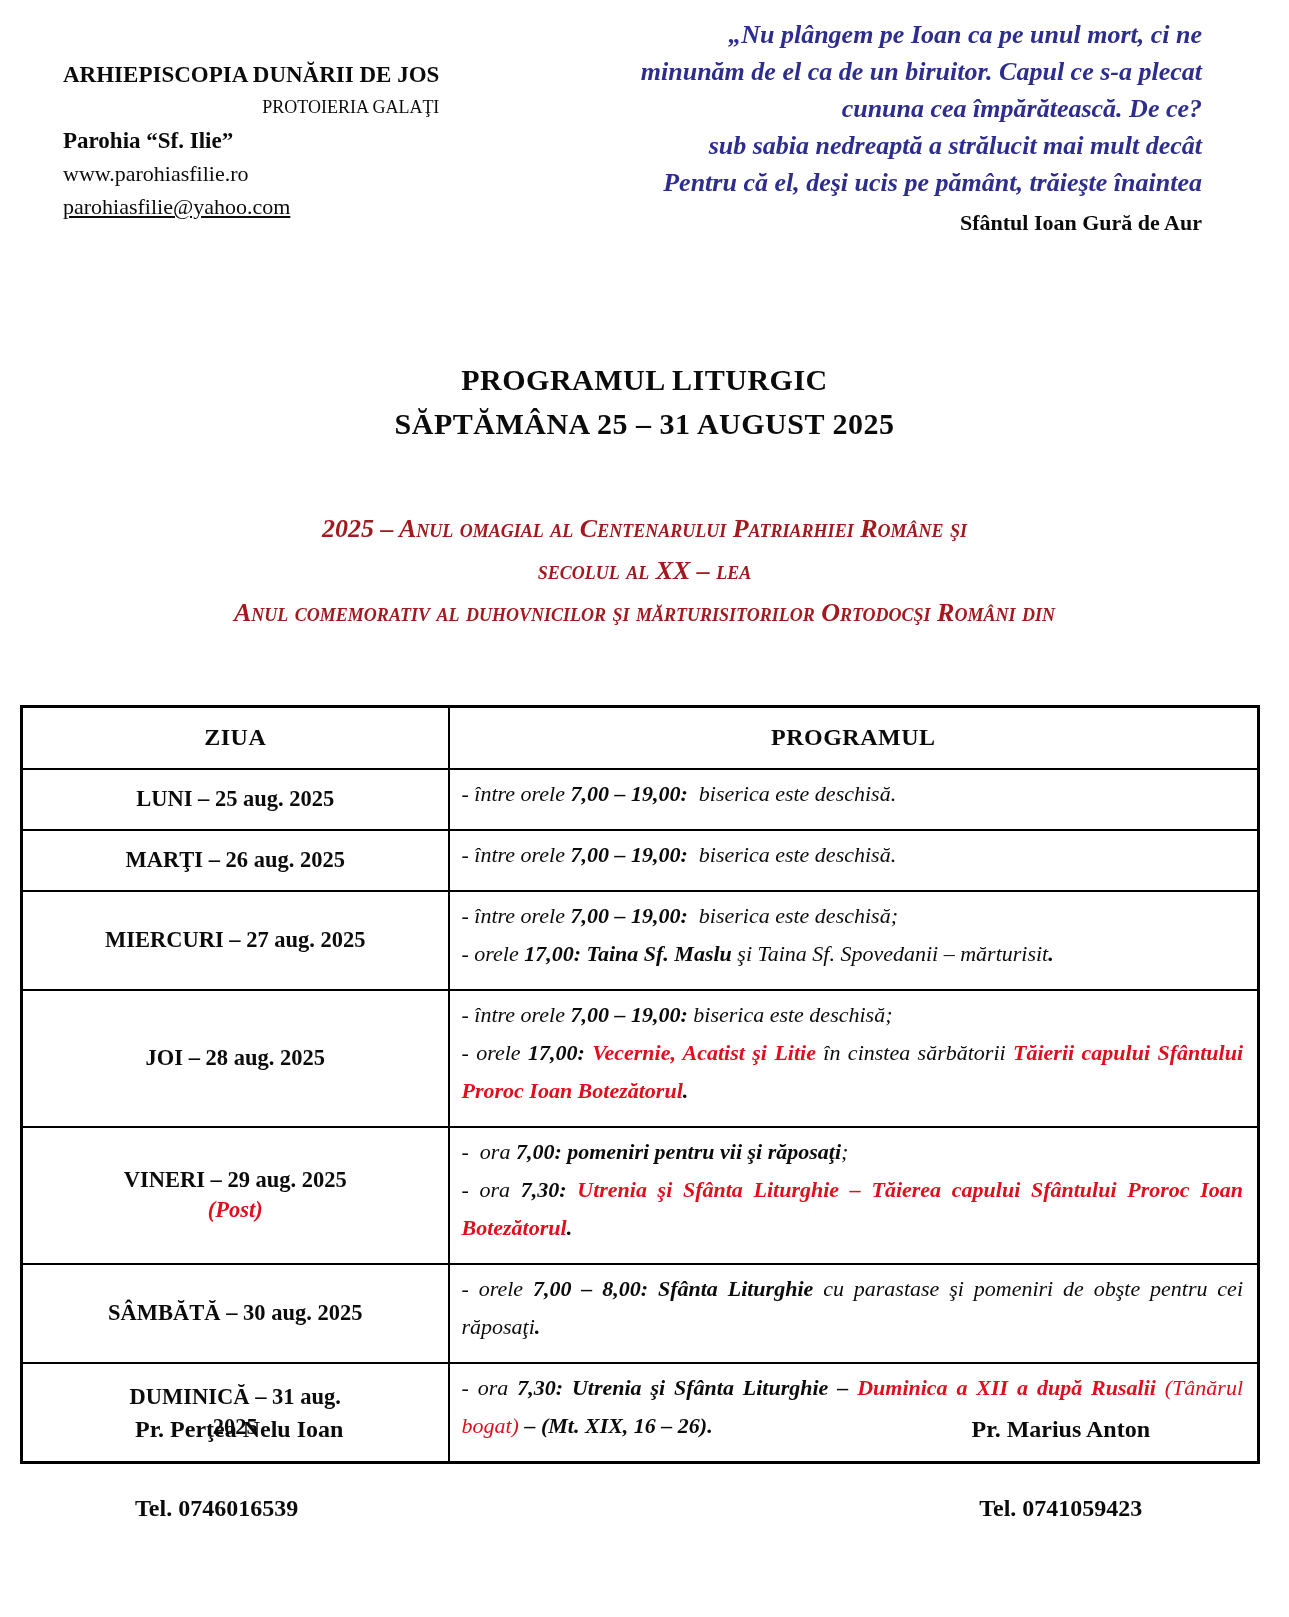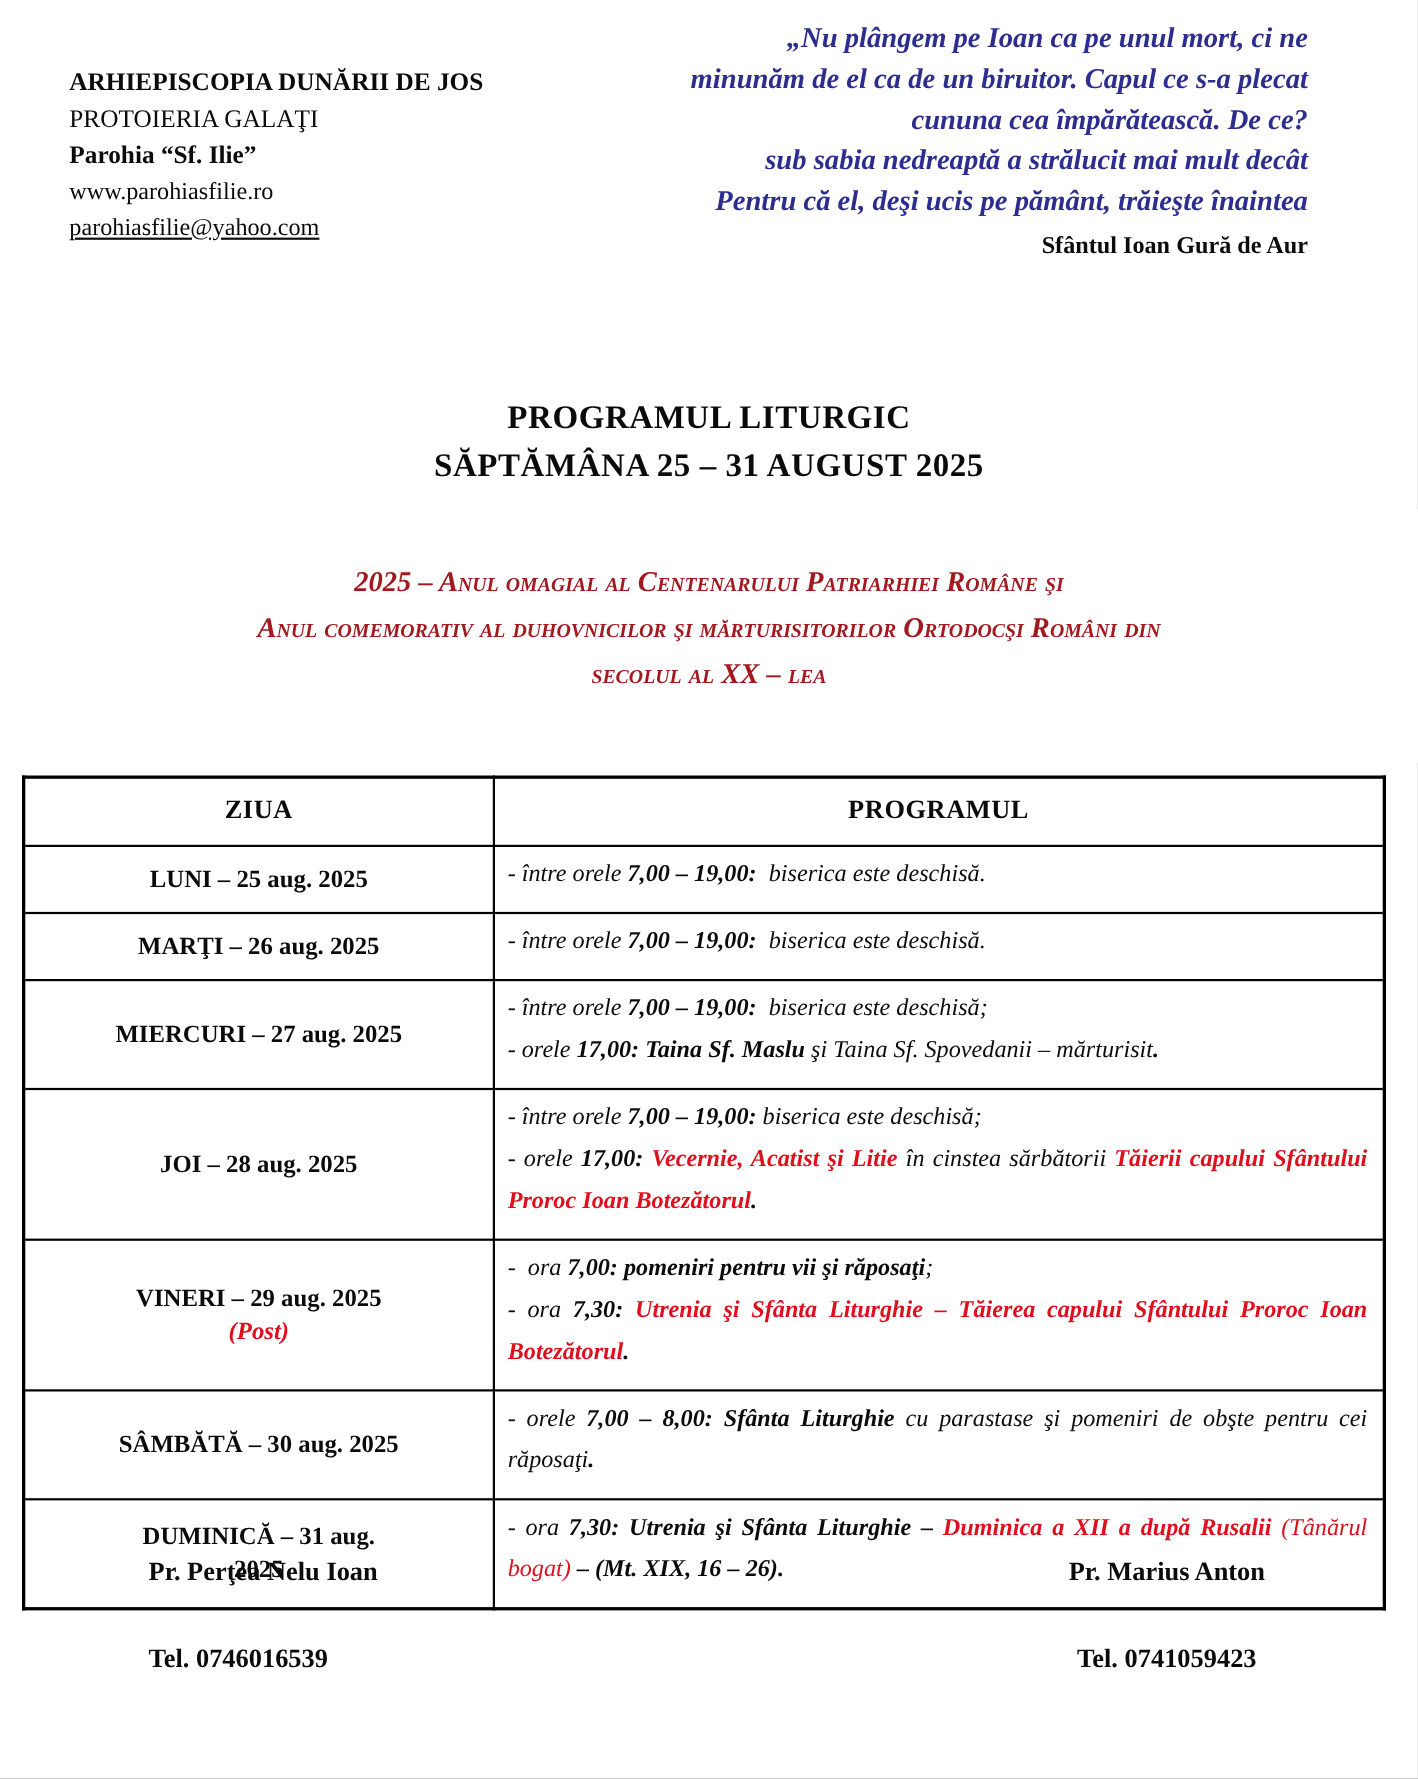--- a/index.html
+++ b/index.html
@@ -16,28 +16,28 @@
     margin:0 auto;
     background:#ffffff;
     color:var(--ink);
     font-family:"Liberation Serif","DejaVu Serif",serif;
     overflow:hidden;
   }
 
   
   .letterhead{position:absolute;left:63px;top:58px;line-height:33px;font-size:23px;}
   .letterhead .l1{font-weight:bold;font-size:23px;}
-  .letterhead .l2{font-size:23px;}
+  .letterhead .l2{font-size:18px;text-align:right;}
   .letterhead .l3{font-weight:bold;}
   .letterhead .l4{font-size:22px;}
   .letterhead .email{font-size:22px;text-decoration:underline;color:var(--ink);}
 
   
   .quote{
-    position:absolute;top:16px;right:100px;width:690px;
+    position:absolute;top:16px;right:87px;width:690px;
     text-align:right;color:var(--navy);
     font-style:italic;font-weight:bold;
     font-size:26px;line-height:37px;
   }
   .quote .attribution{
     color:var(--ink);font-style:normal;font-size:22px;
     margin-top:8px;line-height:28px;
   }
 
   
@@ -102,22 +102,22 @@
     <div class="attribution">Sfântul Ioan Gură de Aur</div>
   </div>
 
   <div class="main-title">
     <div>PROGRAMUL LITURGIC</div>
     <div>SĂPTĂMÂNA 25 – 31 AUGUST 2025</div>
   </div>
 
   <div class="dedication">
     <div>2025 – Anul omagial al Centenarului Patriarhiei Române şi</div>
+    <div>secolul al XX – lea</div>
     <div>Anul comemorativ al duhovnicilor şi mărturisitorilor Ortodocşi Români din</div>
-    <div>secolul al XX – lea</div>
   </div>
 
   <table class="schedule">
     <colgroup>
         <col class="c-day">
         <col class="c-prog">
       </colgroup>
     <thead>
       <tr>
         <th>ZIUA</th>

